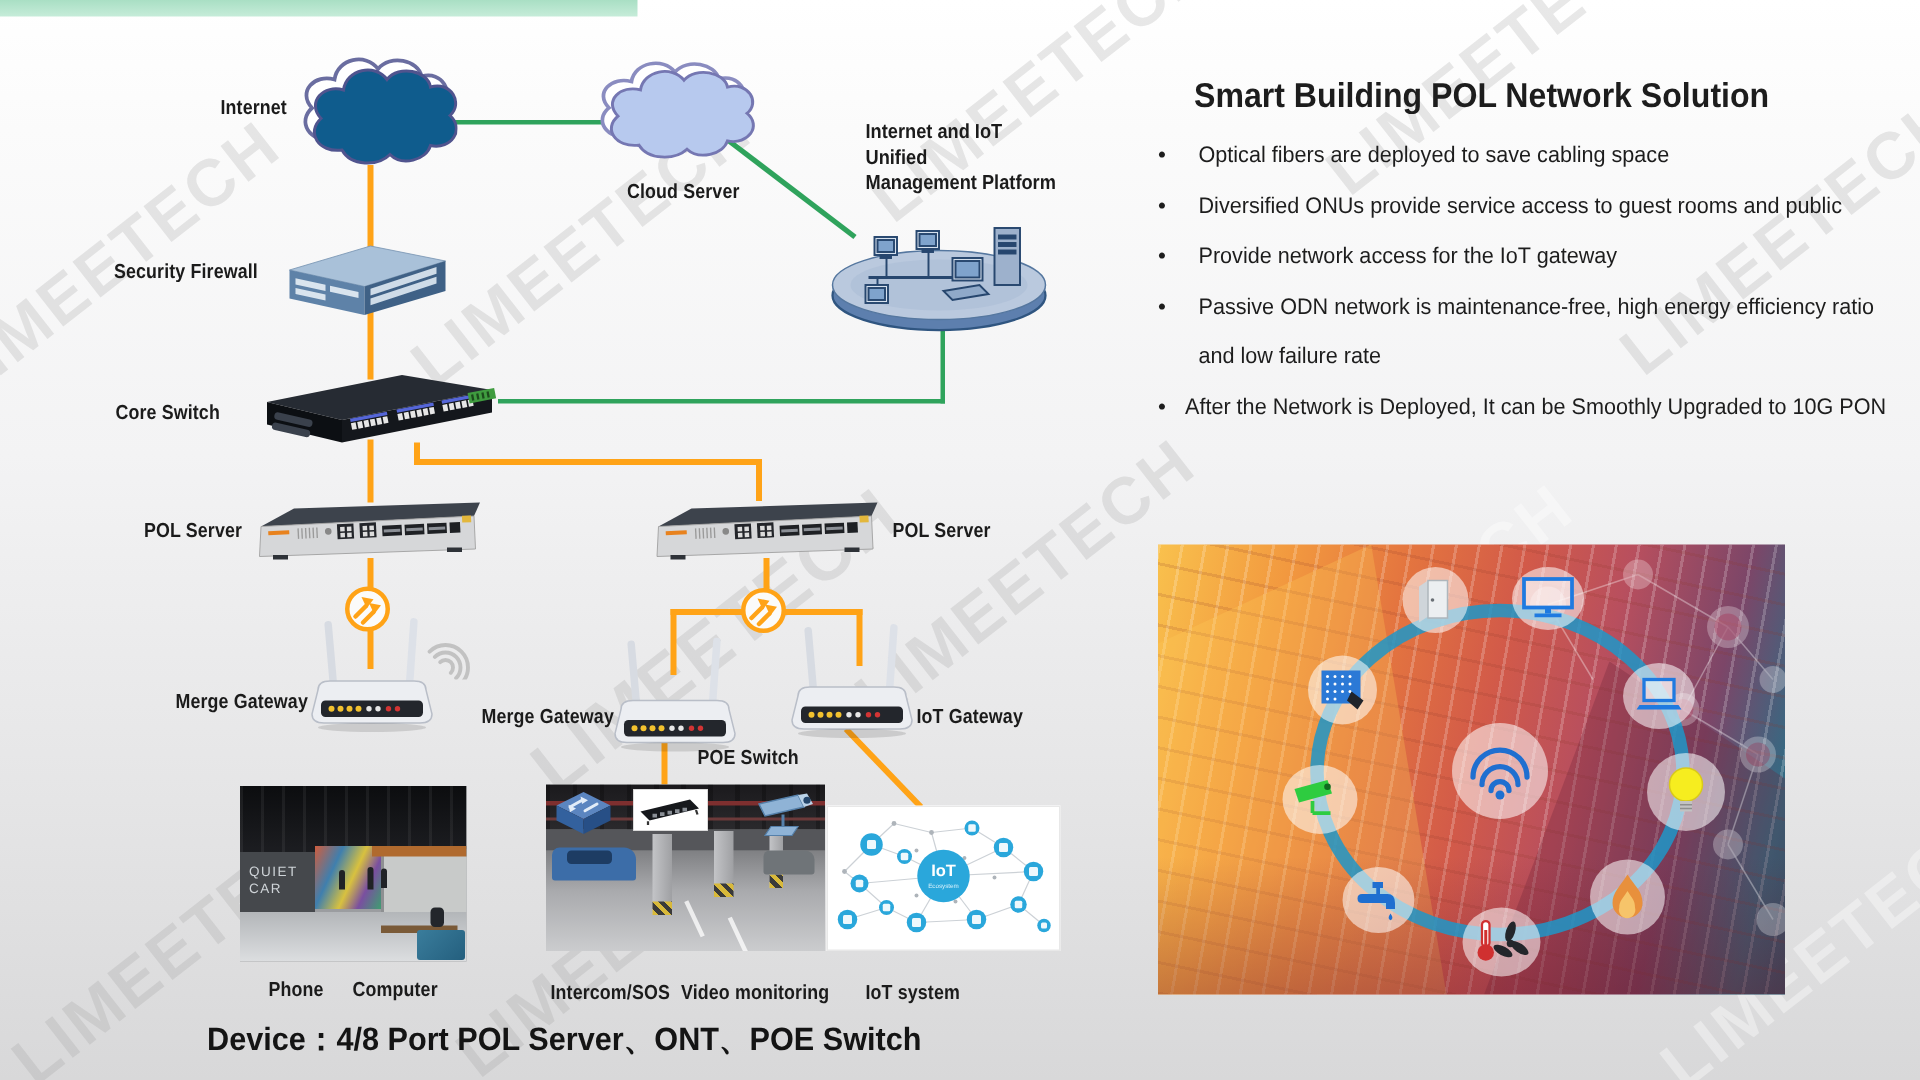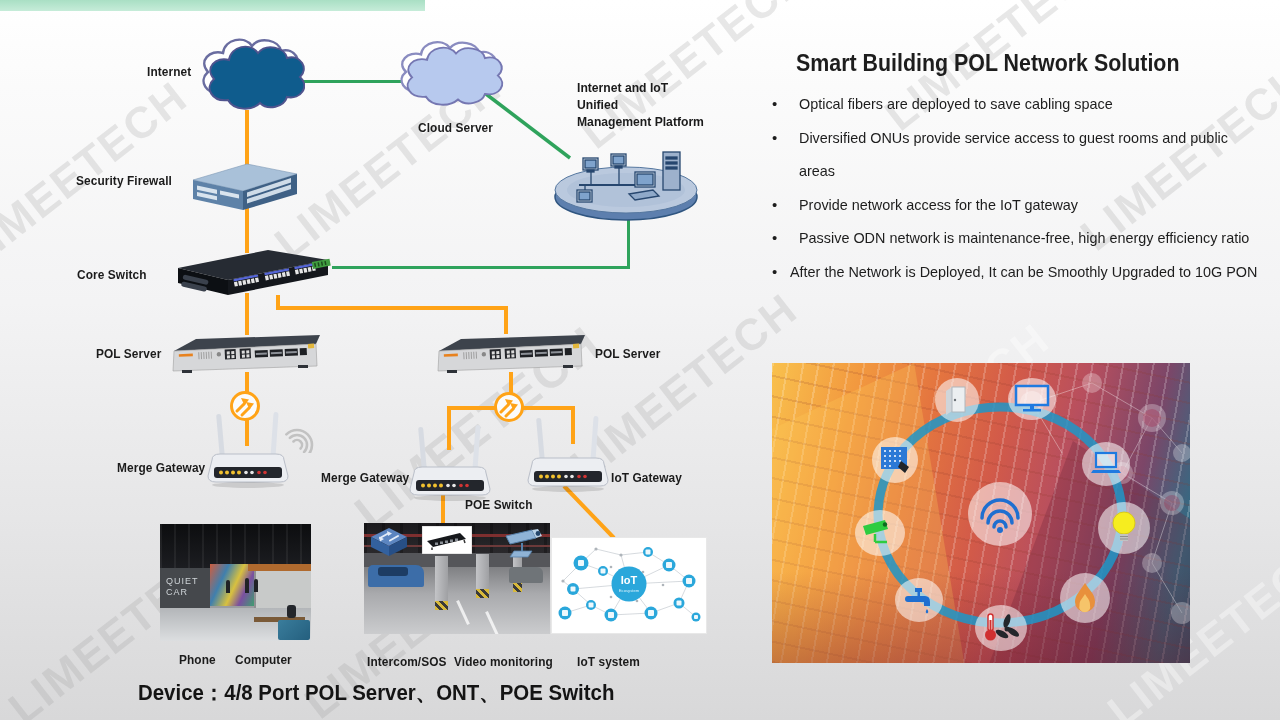--- a/index.html
+++ b/index.html
@@ -555,30 +555,30 @@
   <div class="rows">
     <div class="row">
       <span class="dot">•</span>
       <span class="txt">Optical fibers are deployed to save cabling space</span>
       </div>
     <div class="row">
       <span class="dot">•</span>
       <span class="txt">Diversified ONUs provide service access to guest rooms and public</span>
       </div>
     <div class="row">
-      <span class="dot"></span>
-      <span class="txt">areas</span>
-      </div>
-    <div class="row">
       <span class="dot">•</span>
       <span class="txt">Provide network access for the IoT gateway</span>
       </div>
     <div class="row">
       <span class="dot">•</span>
       <span class="txt">Passive ODN network is maintenance-free, high energy efficiency ratio</span>
+      </div>
+    <div class="row">
+      <span class="dot"></span>
+      <span class="txt">and low failure rate</span>
       </div>
     <div class="row">
       <span class="dot">•</span>
       <span class="txt">After the Network is Deployed, It can be Smoothly Upgraded to 10G PON</span>
       </div>
   </div>
 
   <div class="bimg">
     <div class="glassA"></div>
     <div class="glassB"></div>

